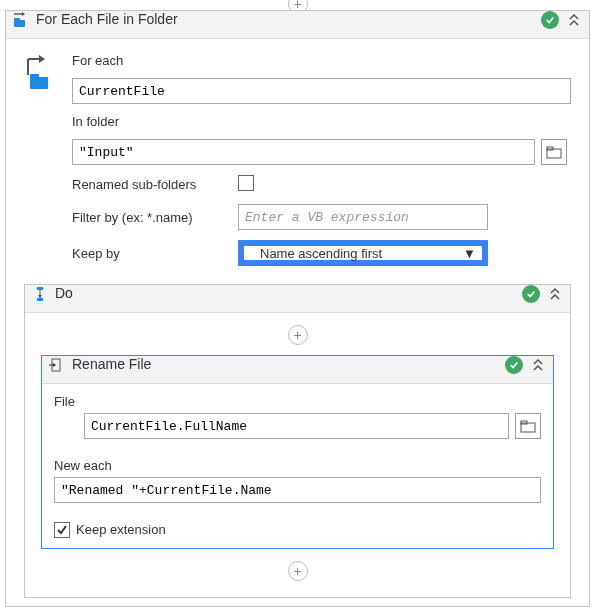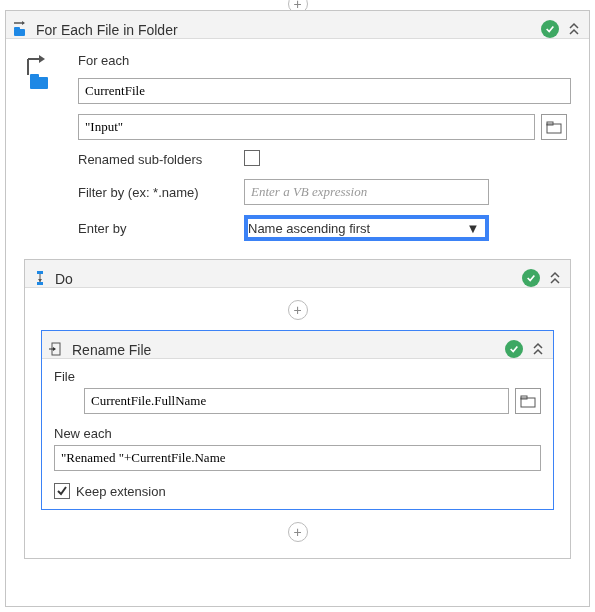--- a/index.html
+++ b/index.html
@@ -33,21 +33,21 @@
     right: 5px;
     bottom: 5px;
     border: 1px solid #c5c5c5;
     background: #fff;
   }
   .header {
     height: 28px;
     background: #f3f3f3;
     border-bottom: 1px solid #dcdcdc;
     display: flex;
-    align-items: flex-end;
+    align-items: flex-start;
     padding: 0 6px;
     gap: 6px;
   }
   .header .title {
     flex: 1;
     font-size: 14px;
   }
   .icon-box {
     width: 18px;
     height: 18px;
@@ -70,21 +70,21 @@
     width: 18px; height: 18px;
     display: inline-flex; align-items: center; justify-content: center;
     cursor: pointer;
   }
   .collapse-btn svg { stroke: #555; }
   .body {
     padding: 14px 18px 18px 18px;
   }
   .iter-row {
     display: flex;
-    gap: 24px;
+    gap: 18px;
     justify-content: flex-end;
   }
   .iter-icon {
     width: 30px;
     padding-top: 0px;
   }
   .fields {
     flex: 1;
     display: grid;
     grid-template-columns: 160px 1fr 30px;
@@ -93,21 +93,21 @@
     column-gap: 6px;
   }
   .label { color: #333; }
   .full-row { grid-column: 1 / span 3; }
   .span2 { grid-column: 2 / span 2; }
   input[type="text"], .text-input {
     width: 100%;
     height: 26px;
     border: 1px solid #a8a8a8;
     padding: 2px 6px;
-    font-family: Liberation Serif, serif;
+    font-family: Liberation Mono, monospace;
     font-size: 13px;
     background: #fff;
   }
   input[type="text"]::placeholder { color: #999; font-style: italic; }
   .browse-btn {
     width: 26px; height: 26px;
     border: 1px solid #999;
     background: #fff;
     display: inline-flex; align-items: center; justify-content: center;
     cursor: pointer;
@@ -117,26 +117,26 @@
     width: 16px; height: 16px;
     border: 1px solid #666;
     background: #fff;
     display: inline-flex; align-items: center; justify-content: center;
     cursor: pointer;
   }
   .checkbox.checked svg { display: block; }
   .checkbox svg { display: none; width: 12px; height: 12px; }
   .select {
     height: 26px;
-    border: 4px solid #3b82f6;
+    border: 6px solid #3b82f6;
     background: #fff;
     display: flex;
     align-items: center;
     justify-content: space-between;
-    padding: 0 6px 0 0;
+    padding: 0 6px 0 16px;
     cursor: pointer;
   }
   .select .arrow { color: #333; }
 
   .inner-panel {
     margin-top: 18px;
     border: 1px solid #c5c5c5;
     background: #fff;
   }
   .inner-body {
@@ -168,32 +168,31 @@
   .rename-panel {
     border: 1px solid #3b82f6;
   }
   .rename-body {
     padding: 10px 12px 10px 12px;
   }
   .field-col {
     display: flex;
     flex-direction: column;
     gap: 4px;
-    margin-bottom: 12px;
+    margin-bottom: 19px;
   }
   .file-row {
     display: flex;
     gap: 6px;
     align-items: flex-end;
     padding-left: 30px;
   }
   .file-row input { flex: 1; }
   .keep-row {
     display: flex;
-    align-items: center;
     gap: 6px;
     margin-top: 4px;
   }
 </style>
 </head>
 <body>
 
 <div class="add-top">
   <span class="circle-plus">+</span>
 </div>
@@ -232,20 +231,21 @@
           <rect x="6" y="24" width="18" height="12" rx="1" fill="#1e88e5"></rect>
           <rect x="6" y="21" width="9" height="5" rx="1" fill="#1e88e5"></rect>
         </svg>
       </div>
       <div class="fields">
         <div class="label full-row">For each</div>
         <div class="full-row">
           <input type="text" value="CurrentFile" style="">
         </div>
 
+        <div class="label full-row">In folder</div>
         <div style="grid-column:1 / span 2;">
           <input type="text" value="&quot;Input&quot;" style="">
         </div>
         <div>
           <div class="browse-btn">
             <svg viewBox="0 0 16 14">
                 <rect x="1" y="4" width="14" height="9" stroke="#555" fill="none"></rect>
                 <rect x="1" y="2" width="6" height="3" stroke="#555" fill="none"></rect>
               </svg>
           </div>
@@ -256,21 +256,21 @@
           <span class="checkbox">
             
           </span>
         </div>
 
         <div class="label">Filter by (ex: *.name)</div>
         <div class="span2">
           <input type="text" style="width: 75%;" placeholder="Enter a VB expression">
         </div>
 
-        <div class="label">Enter by</div>
+        <div class="label">Keep by</div>
         <div class="span2">
           <div class="select" style="width:75%;">
             <span>Name ascending first</span>
             <span class="arrow">▼</span>
           </div>
         </div>
       </div>
     </div>
 
     <div class="inner-panel">

